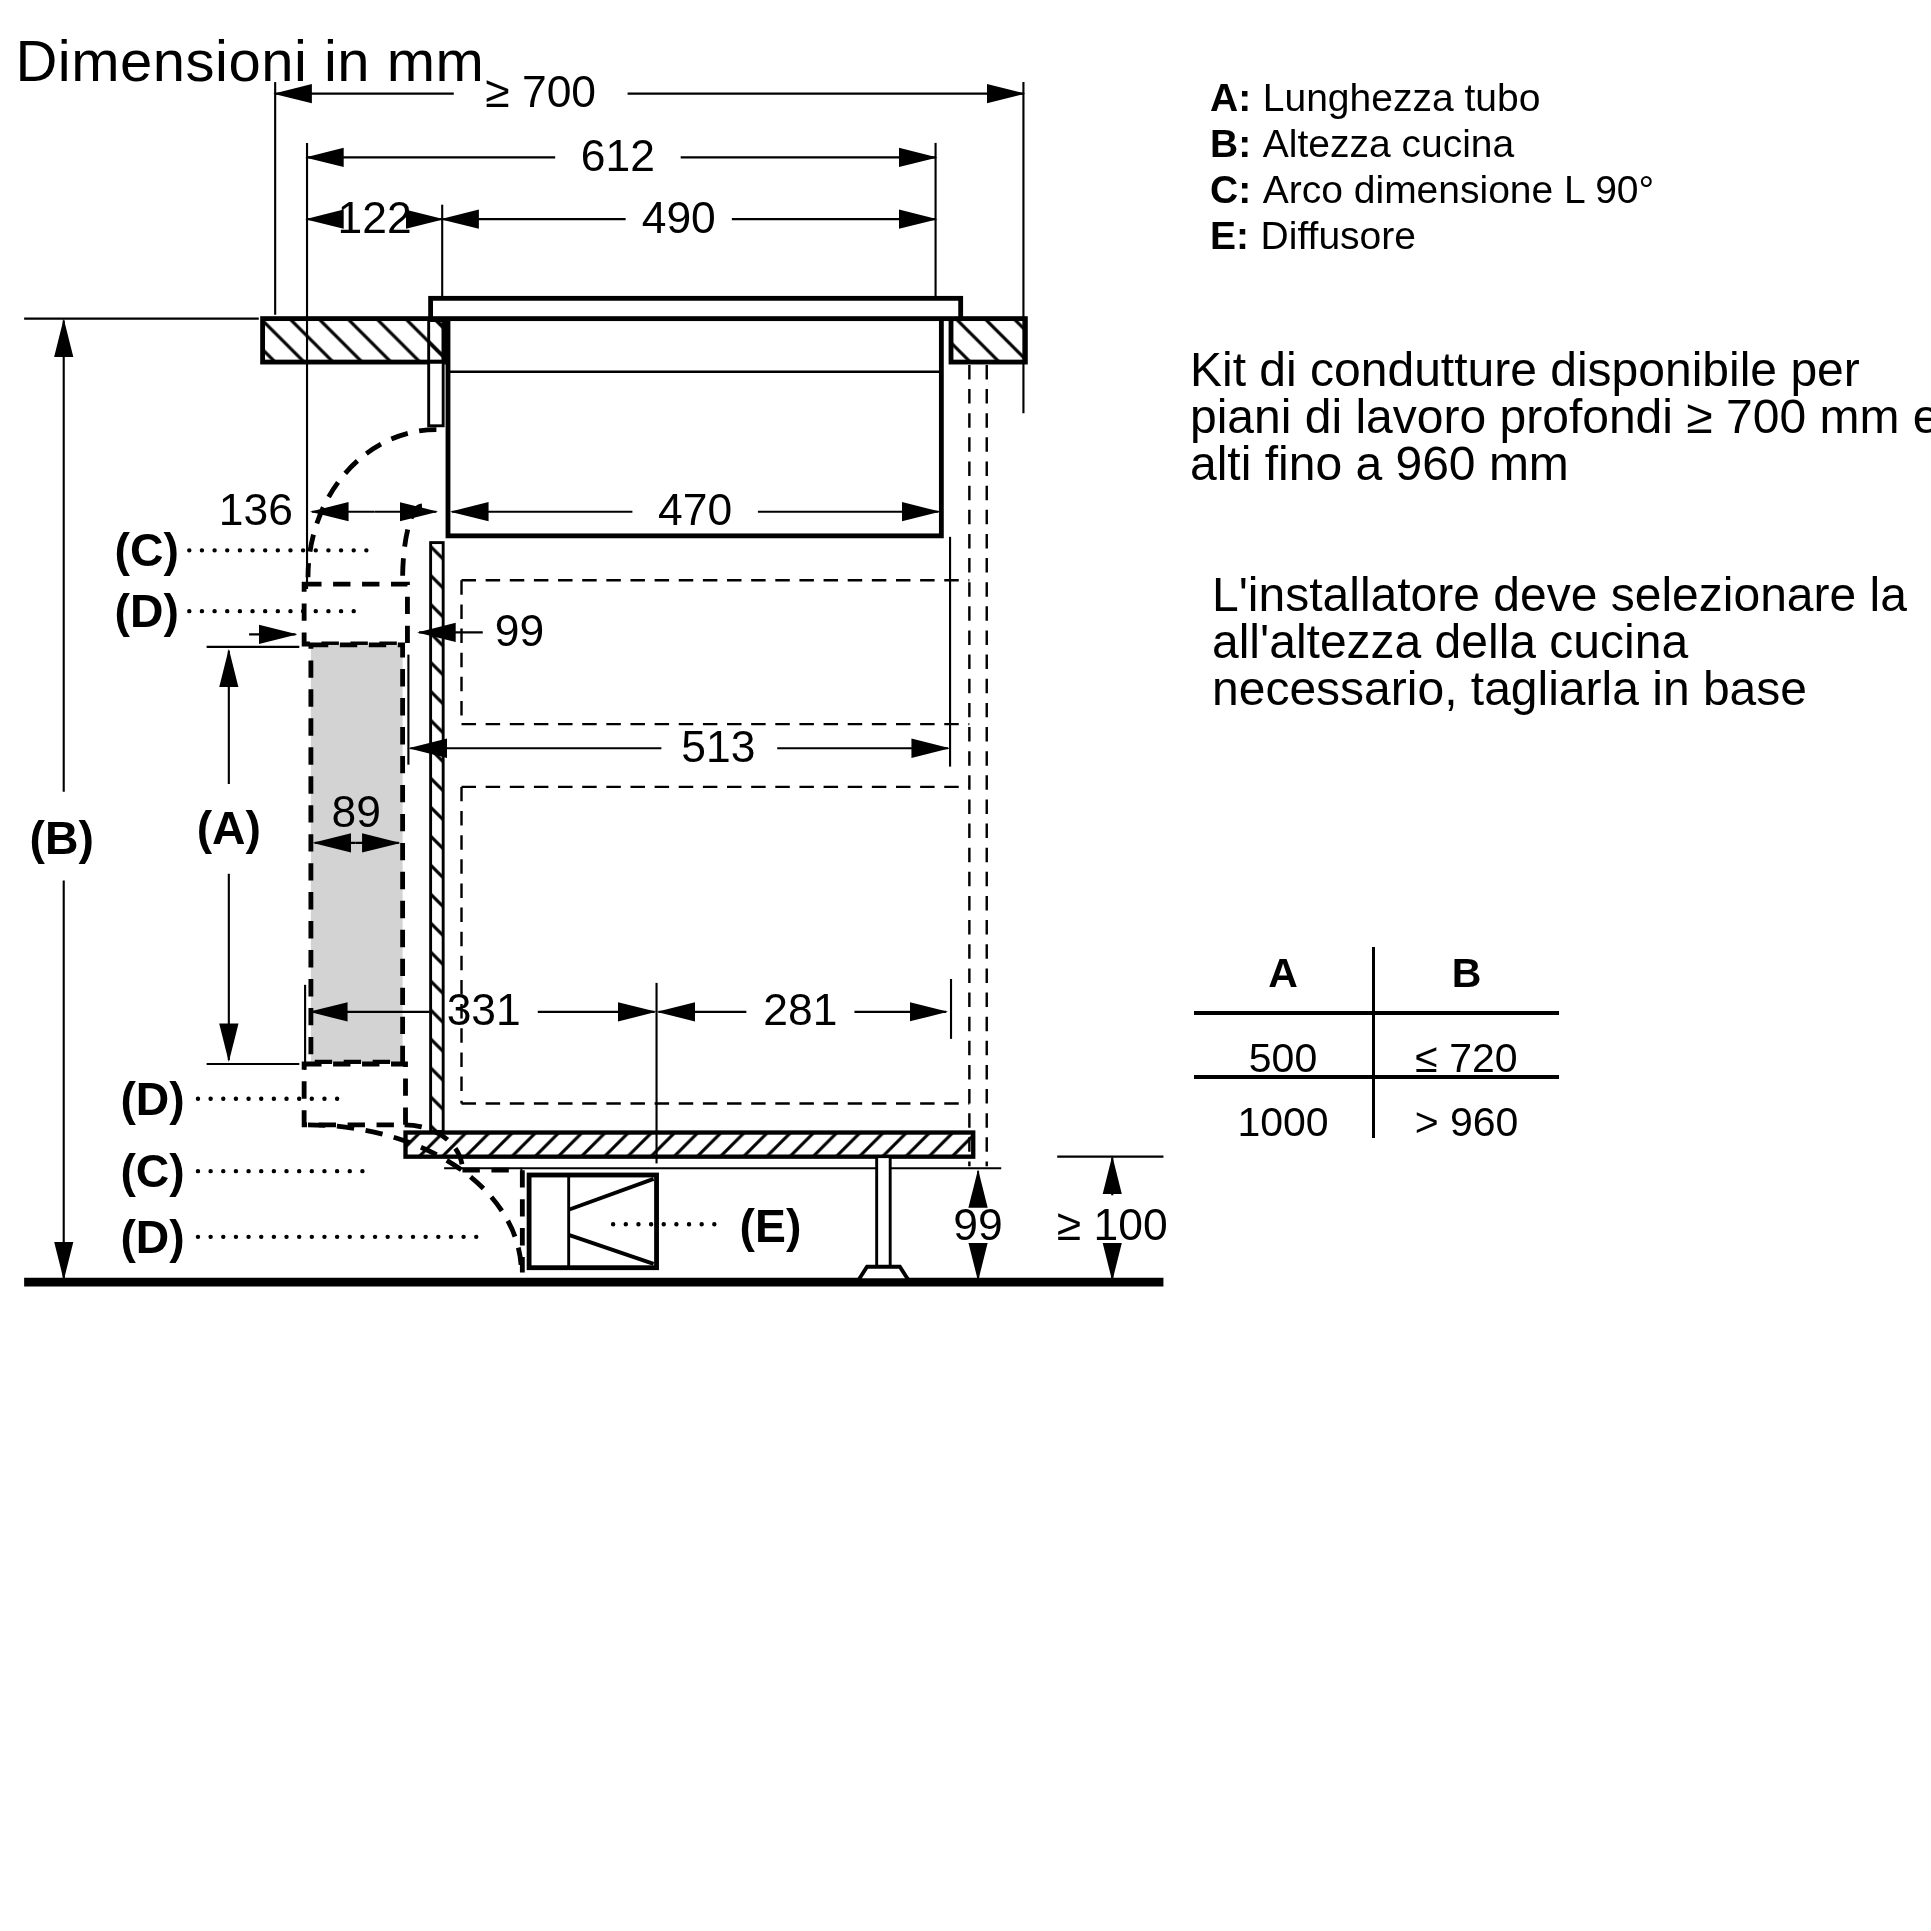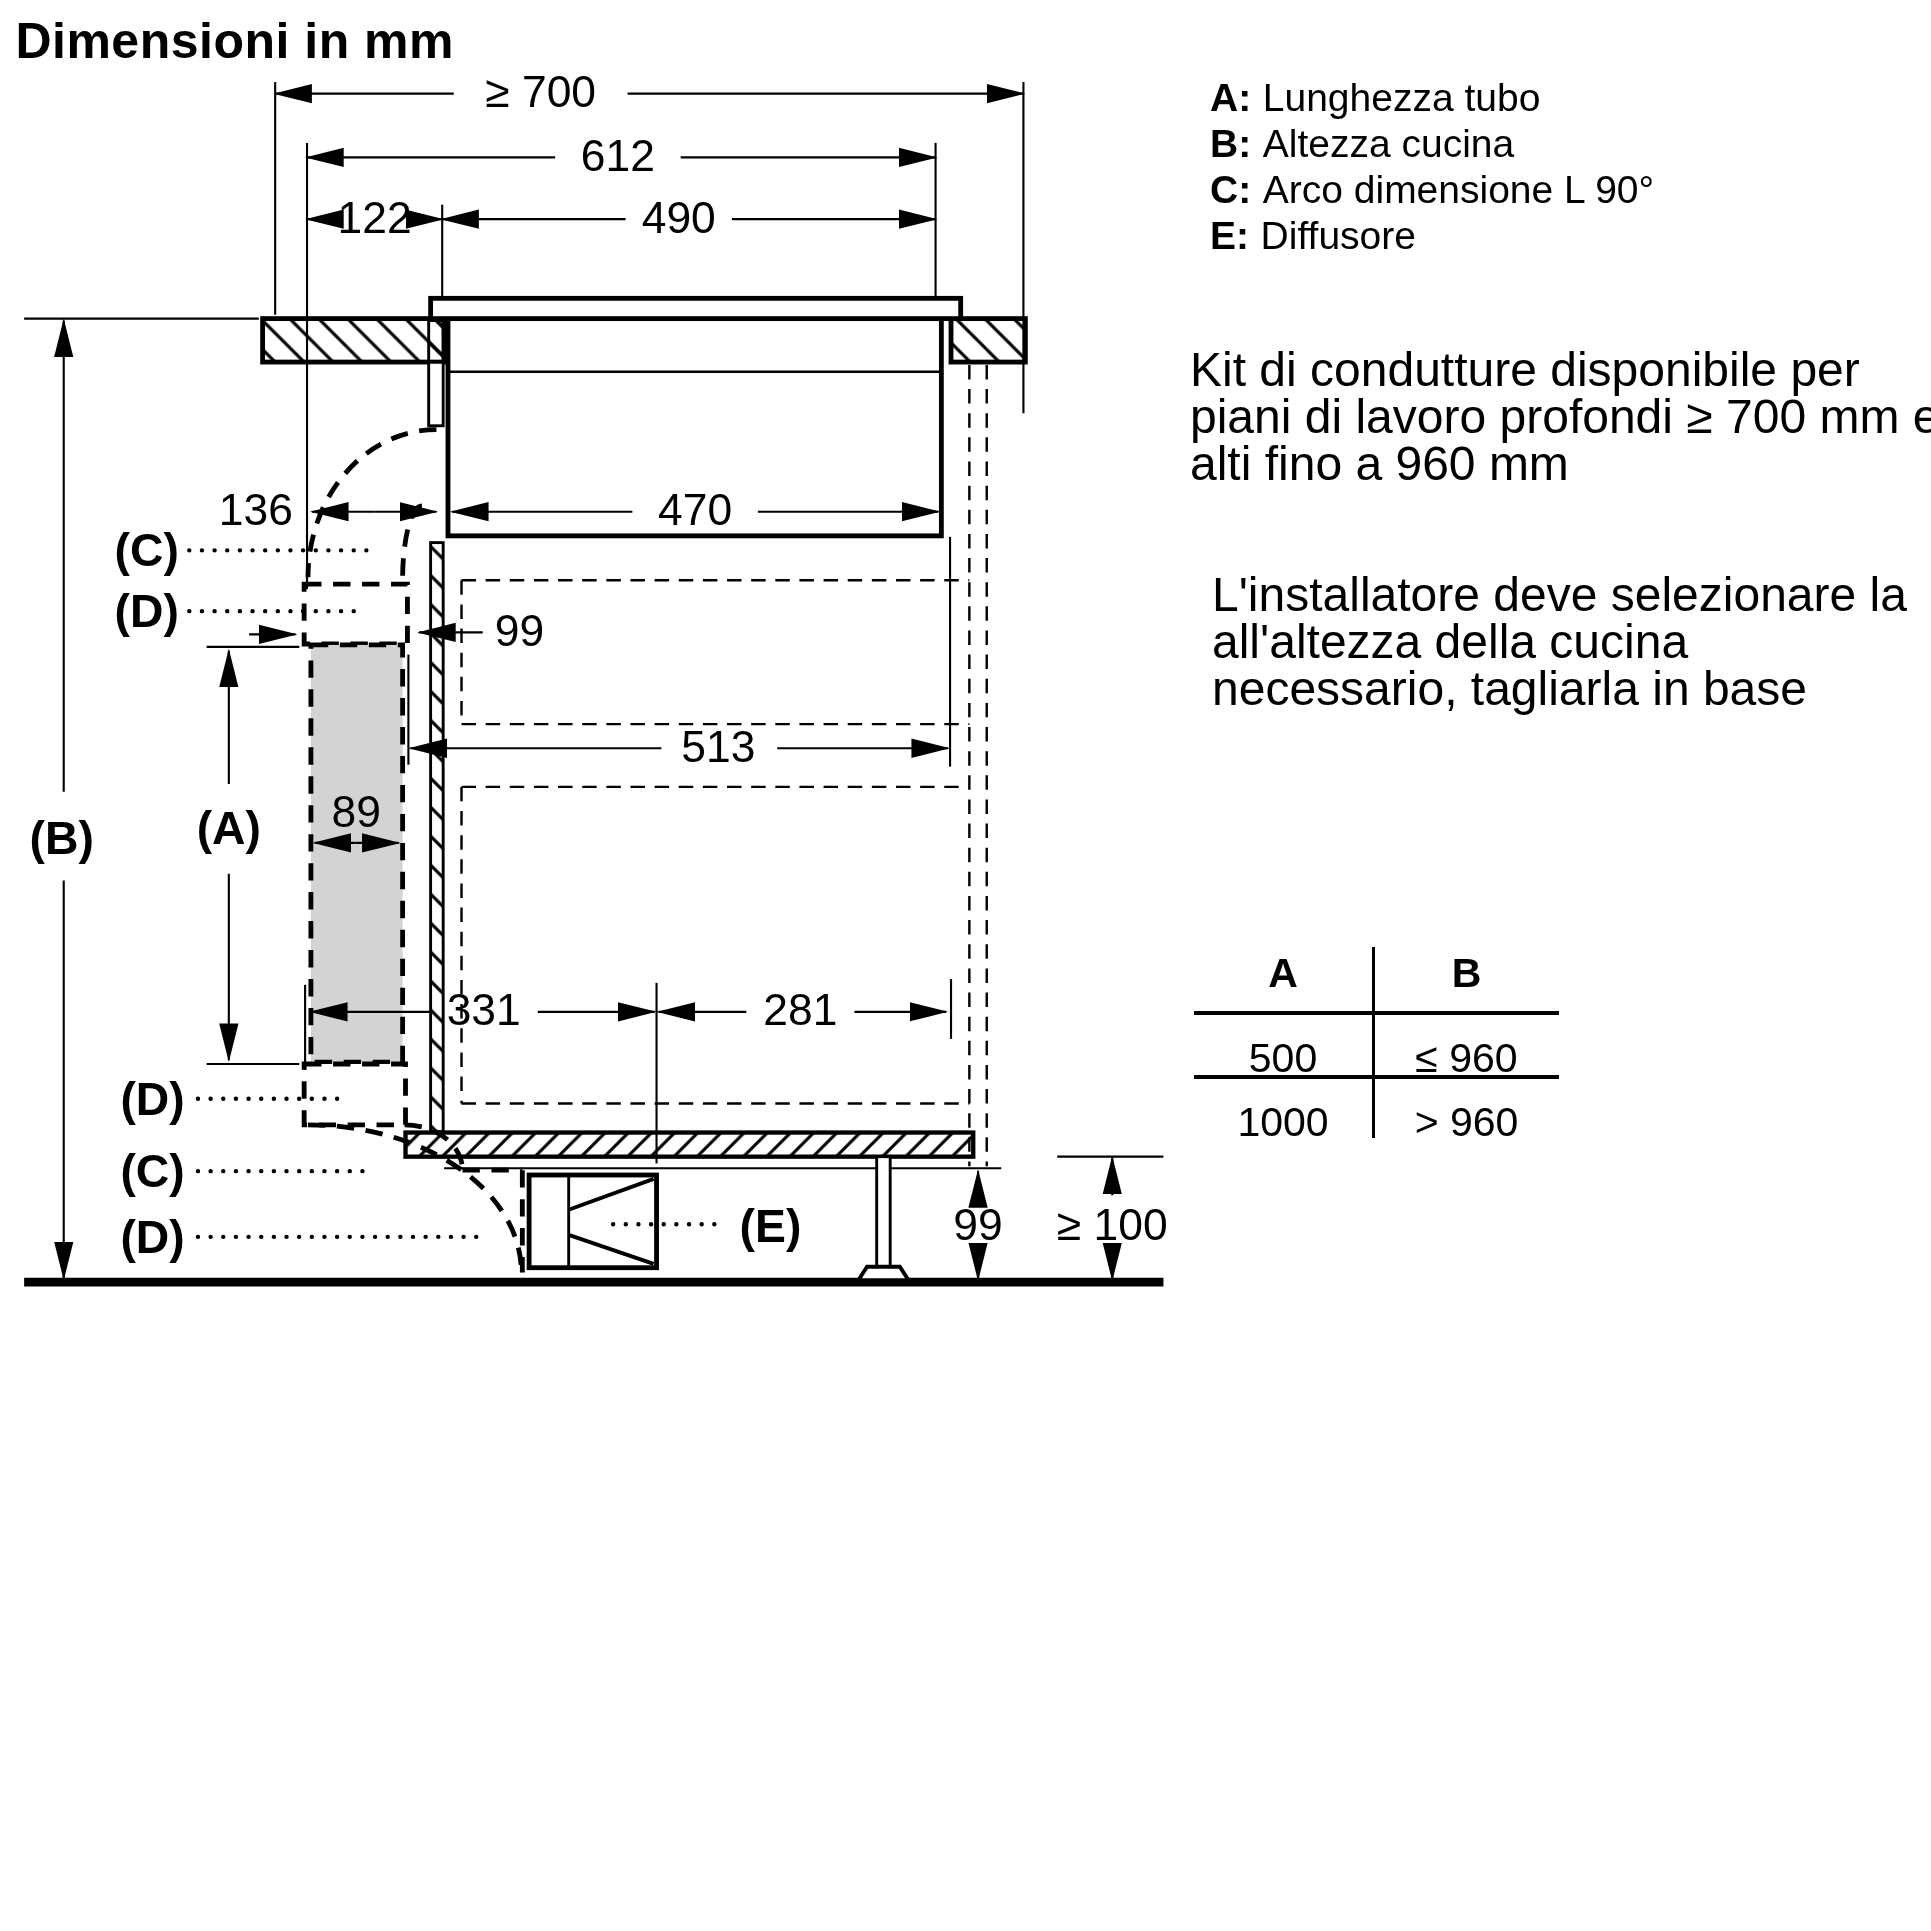--- a/index.html
+++ b/index.html
@@ -1,21 +1,21 @@
 <!DOCTYPE html>
 <html><head>
 <meta charset="utf-8">
 <style>
   html,body{margin:0;padding:0;background:#fff;}
   #canvas{
     position:relative;width:1931px;height:1931px;background:#fff;
     font-family:"Liberation Sans", sans-serif;color:#000;overflow:hidden;
   }
   .abs{position:absolute;}
-  #page-title{left:15.4px;top:12px;font-size:50px;font-weight:700;letter-spacing:0.5px;}
+  #page-title{left:15.4px;top:27px;font-size:58px;font-weight:400;letter-spacing:0.5px;}
   
   #legend{left:1190px;top:75px;font-size:39px;line-height:46px;white-space:nowrap;margin-left:20px;}
   .legend-row .k{font-weight:700;margin-right:11.6px;}
   .note{left:1190px;font-size:48px;line-height:47px;white-space:nowrap;}
   #note-kit{top:346px;}
   #note-installer{top:571px;margin-left:22px;}
   
   #ab-table{left:1194px;top:941px;width:367px;font-size:41px;}
   .t-row{display:flex;height:64px;align-items:center;}
   .t-cell{text-align:center;}
@@ -225,21 +225,21 @@
   </div>
 
   <div class="abs" id="ab-table">
     <div class="t-row t-head">
       <div class="t-cell ca">A</div>
       <div class="t-cell cb">B</div>
     </div>
     <div class="t-hline" id="t-line1"></div>
     <div class="t-row r1">
       <div class="t-cell ca">500</div>
-      <div class="t-cell cb">≤ 960</div>
+      <div class="t-cell cb">≤ 720</div>
     </div>
     <div class="t-hline" id="t-line2"></div>
     <div class="t-row r1">
       <div class="t-cell ca">1000</div>
       <div class="t-cell cb">&gt; 960</div>
     </div>
     <div id="t-vline"></div>
   </div>
 
 </div>

